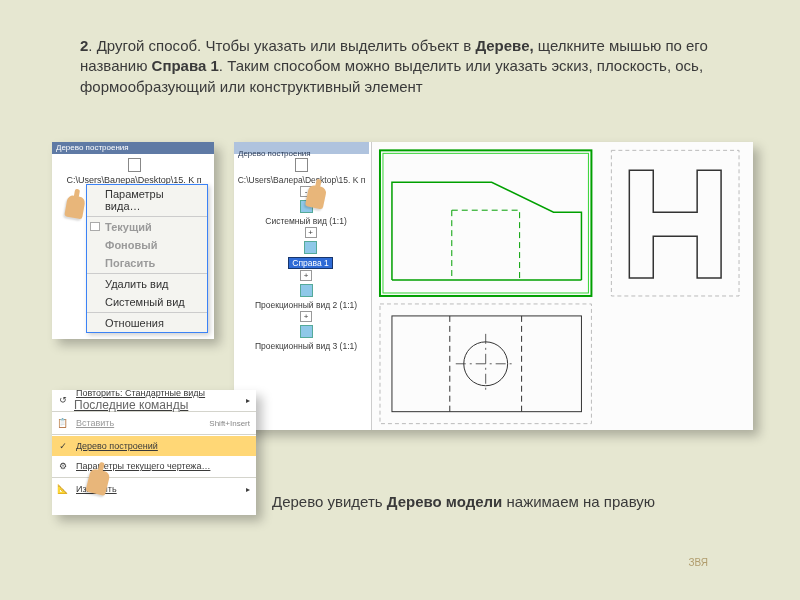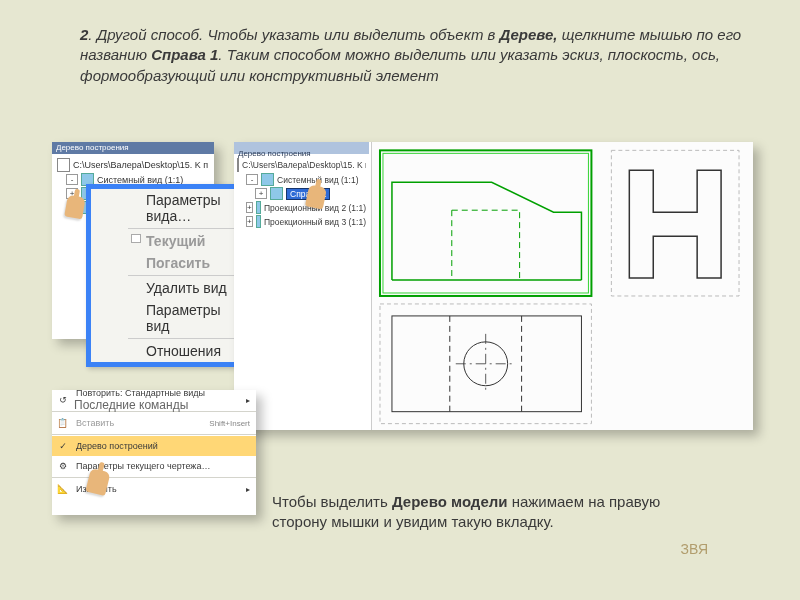--- a/index.html
+++ b/index.html
@@ -11,54 +11,52 @@
     font-size: 15px;
     color: #3a3a3a;
     position: relative;
     overflow: hidden;
   }
 
   .slide { position: relative; width: 100%; height: 100%; }
 
   .top-text {
     position: absolute;
-    top: 25px;
+    top: 36px;
     left: 80px;
     right: 42px;
     line-height: 1.35;
-    font-style: italic;
   }
 
   .shadowbox {
     position: absolute;
     background: #fff;
     box-shadow: 6px 6px 10px rgba(0,0,0,0.25);
   }
 
   
   .shot1 { top: 142px; left: 52px; width: 162px; height: 197px; font-size: 9px; color: #333; }
   .titlebar1 { background: #5f7aa5; height: 12px; }
   .tbtext { color: #fff; font-size: 8px; padding: 1px 4px; display: inline-block; }
   .treezone { padding: 3px 3px 3px 5px; }
-  .treerow { display: flex; align-items: center; gap: 3px; white-space: nowrap; overflow: hidden; margin: 1px 0; }
+  .treerow { display: flex; align-items: center; gap: 3px; white-space: nowrap; overflow: hidden; margin: 1px 0; flex-direction: column; }
   .icon-box { width: 10px; height: 9px; border: 1px solid #999; display: inline-flex; align-items: center; justify-content: center; font-size: 8px; background: #fff; }
   .icon-doc { display: inline-block; width: 11px; height: 12px; background: #fff; border: 1px solid #888; position: relative; }
   .icon-tdoc { display:inline-block; width:11px; height:11px; background:#8ec8e8; border:1px solid #5a9; }
   .deep1 { margin-left: 9px; }
   .deep2 { margin-left: 18px; }
   .hl { background: #2f6bd6; color: #fff; padding: 0 2px; }
   .ctx-menu {
     position: absolute;
     top: 42px; left: 34px;
     width: 120px;
     background: #f4f4f0;
-    border: 5px solid #3b82f6;
+    border: 1px solid #3b82f6;
     box-shadow: 2px 2px 5px rgba(0,0,0,0.2);
-    font-size: 14px;
-    padding-left: 37px;
+    font-size: 11px;
   }
   .ctx-item { padding: 3px 6px 3px 18px; position: relative; }
   .ctx-sep { height: 0; border-top: 1px solid #ccc; margin: 1px 0; }
   .ctx-dis { color: #9a9a9a; font-weight: bold; }
   .ctx-checked::before {
     content: ""; position: absolute; left: 3px; top: 4px;
     width: 8px; height: 7px; border: 1px solid #aaa; background: #fff;
   }
   .hand1 {
     position: absolute; left: 14px; top: 54px; width: 18px; height: 22px;
@@ -98,21 +96,21 @@
 
   
   .shot3 { top: 390px; left: 52px; width: 204px; height: 125px; font-size:9px; }
   .ctx2 { width: 100%; }
   .ctx2-item {
     display:flex; align-items:center; padding:4px 6px 4px 4px; gap:6px;
     border-bottom: 0; height: 12px;
   }
   .ctx2-item.disabled { color:#9a9a9a; }
   .icon-left { width:14px; display:inline-flex; justify-content:center; }
-  .grow { flex:1; }
+  .grow { flex:1;text-decoration:underline; }
   .shortcut { color:#888; font-size:8px;margin-left:39px; }
   .ctx2-highlight { background:#ffd776; }
   .ctx2-sep { height:0; border-top:1px solid #d4d4cc; margin:1px 0; }
   .recent-sub { margin-left:-2px; font-size:12px; color:#666; }
   .hand3 {
     position:absolute; left:36px; top:80px; width:20px; height:24px;
     background:#e8b67a; border-radius:6px 6px 3px 3px; transform:rotate(14deg);
     box-shadow:-1px 2px 2px rgba(0,0,0,0.15);
   }
   .hand3::before {
@@ -123,21 +121,21 @@
   .bottom-text {
     position: absolute;
     top: 492px;
     left: 272px;
     right: 120px;
     font-size: 15px;
     line-height: 1.35;
   }
 
   .sig {
-    position:absolute; right:92px; bottom:43px; font-size:14px; color:#b19d6d;
+    position:absolute; right:92px; bottom:32px; font-size:10px; color:#b19d6d;
     line-height:1.1;
   }
 
   .b { font-weight: bold; }
 </style>
 </head>
 <body>
 
 <div class="slide">
 
@@ -164,24 +162,25 @@
         </div>
       <div class="treerow deep2">
           <span class="icon-tdoc"></span>
           <span>Дерево построения</span>
         </div>
     </div>
     <div class="ctx-menu">
       <div class="ctx-item">Параметры вида…</div>
       <div class="ctx-sep"></div>
       <div class="ctx-item ctx-dis ctx-checked">Текущий</div>
+      <div class="ctx-item ctx-dis">Фоновый</div>
       <div class="ctx-item ctx-dis">Погасить</div>
       <div class="ctx-sep"></div>
       <div class="ctx-item">Удалить вид</div>
-      <div class="ctx-item">Параметры вид</div>
+      <div class="ctx-item">Системный вид</div>
       <div class="ctx-sep"></div>
       <div class="ctx-item">Отношения</div>
     </div>
     <div class="hand1"></div>
   </div>
 
   <div class="shadowbox shot2">
     <div class="treepanel">
       <div class="titlebar2"><span class="tbtext" style="color:#2a3a55">Дерево построения</span></div>
       <div class="tree2">
@@ -266,19 +265,18 @@
       <div class="ctx2-item">
         <span class="icon-left">📐</span>
         <span class="grow">Измерить</span>
         <span style="font-size:8px;">▸</span>
       </div>
     </div>
     <div class="hand3"></div>
   </div>
 
   <div class="bottom-text">
-    <span>Чтобы выделить </span><span class="b">Дерево модели</span><span> нажимаем на правую</span><br>
-    <span>сторону  мышки и увидим такую вкладку.</span>
+    <span>Дерево увидеть </span><span class="b">Дерево модели</span><span> нажимаем на правую</span><br>
   </div>
 
   <div class="sig">ЗВЯ</div>
 
 </div>
 
 </body></html>

